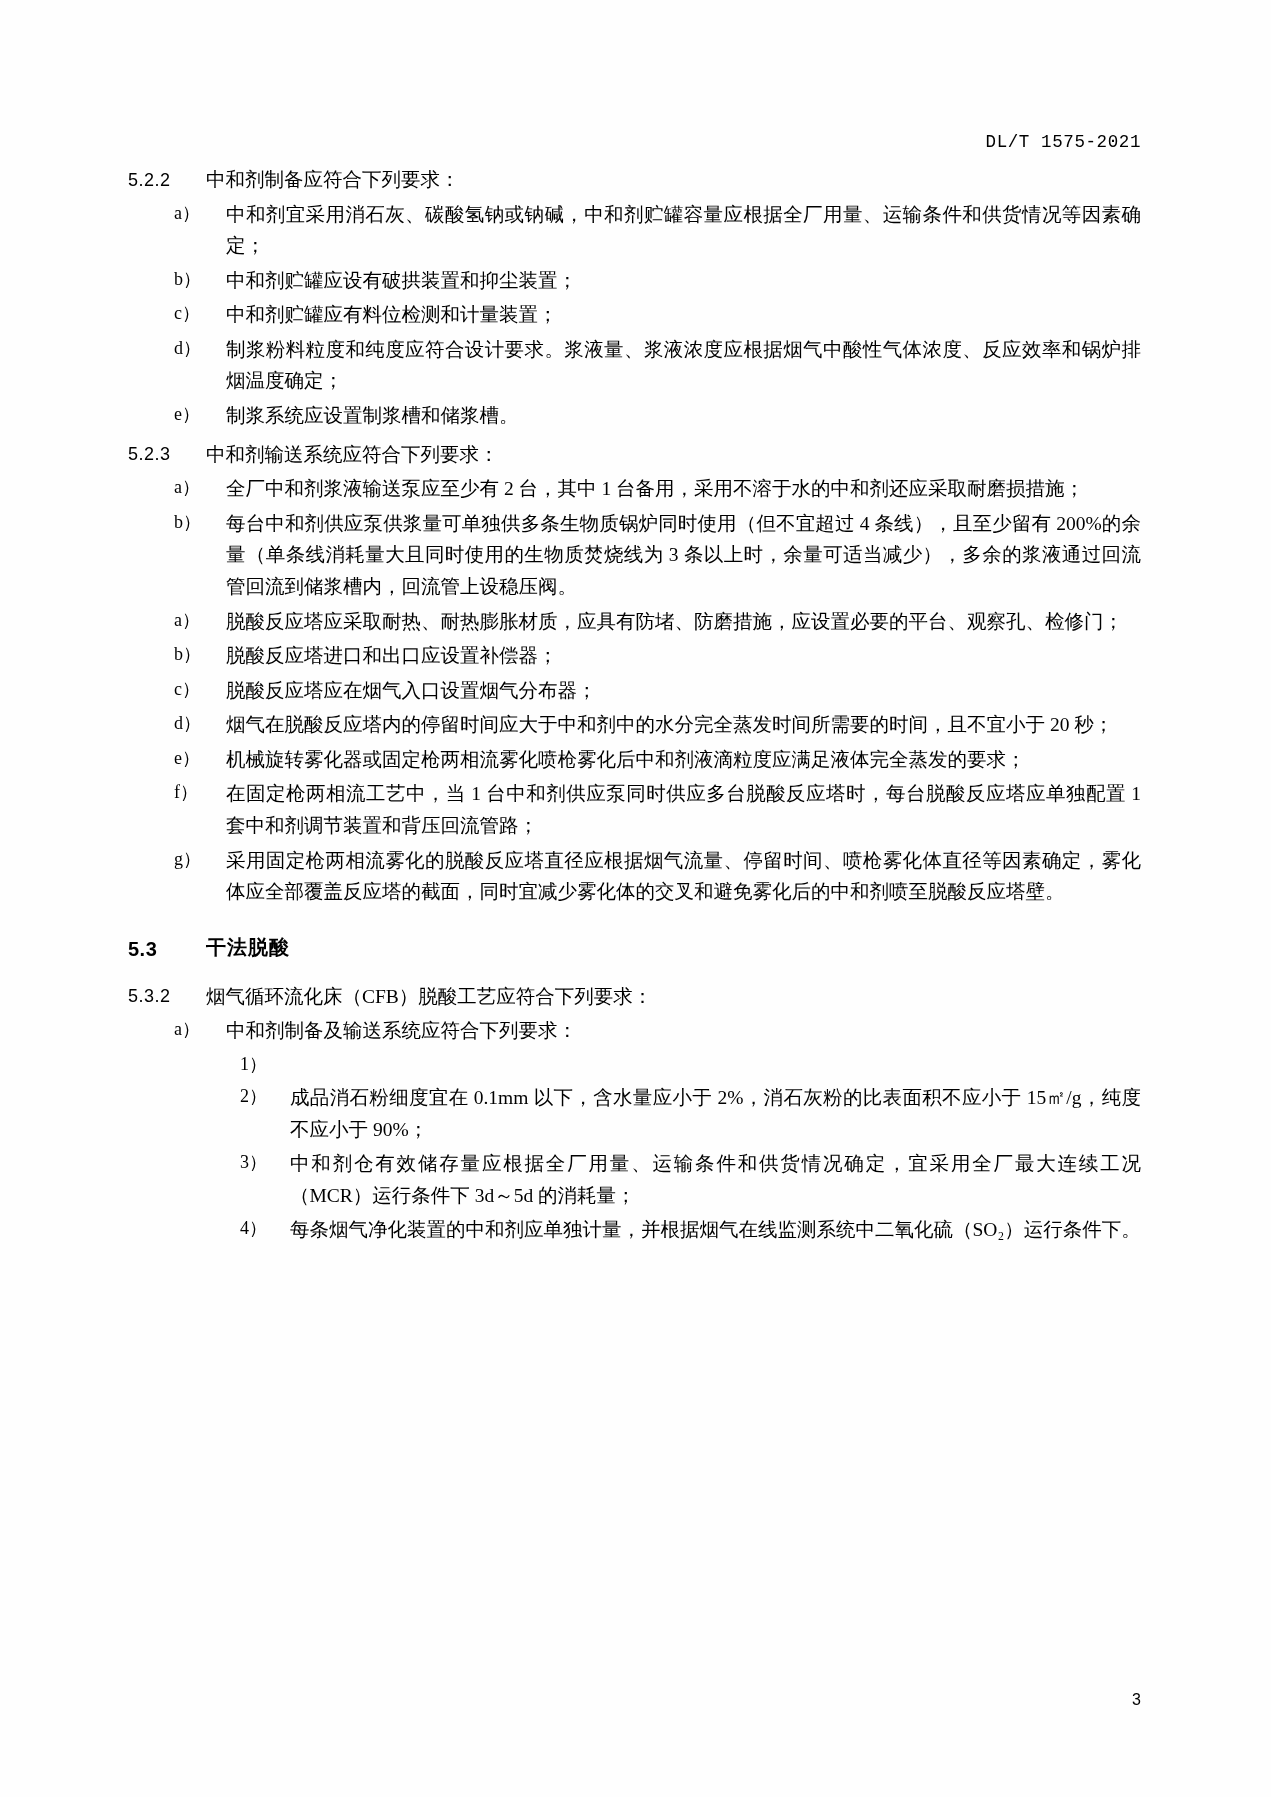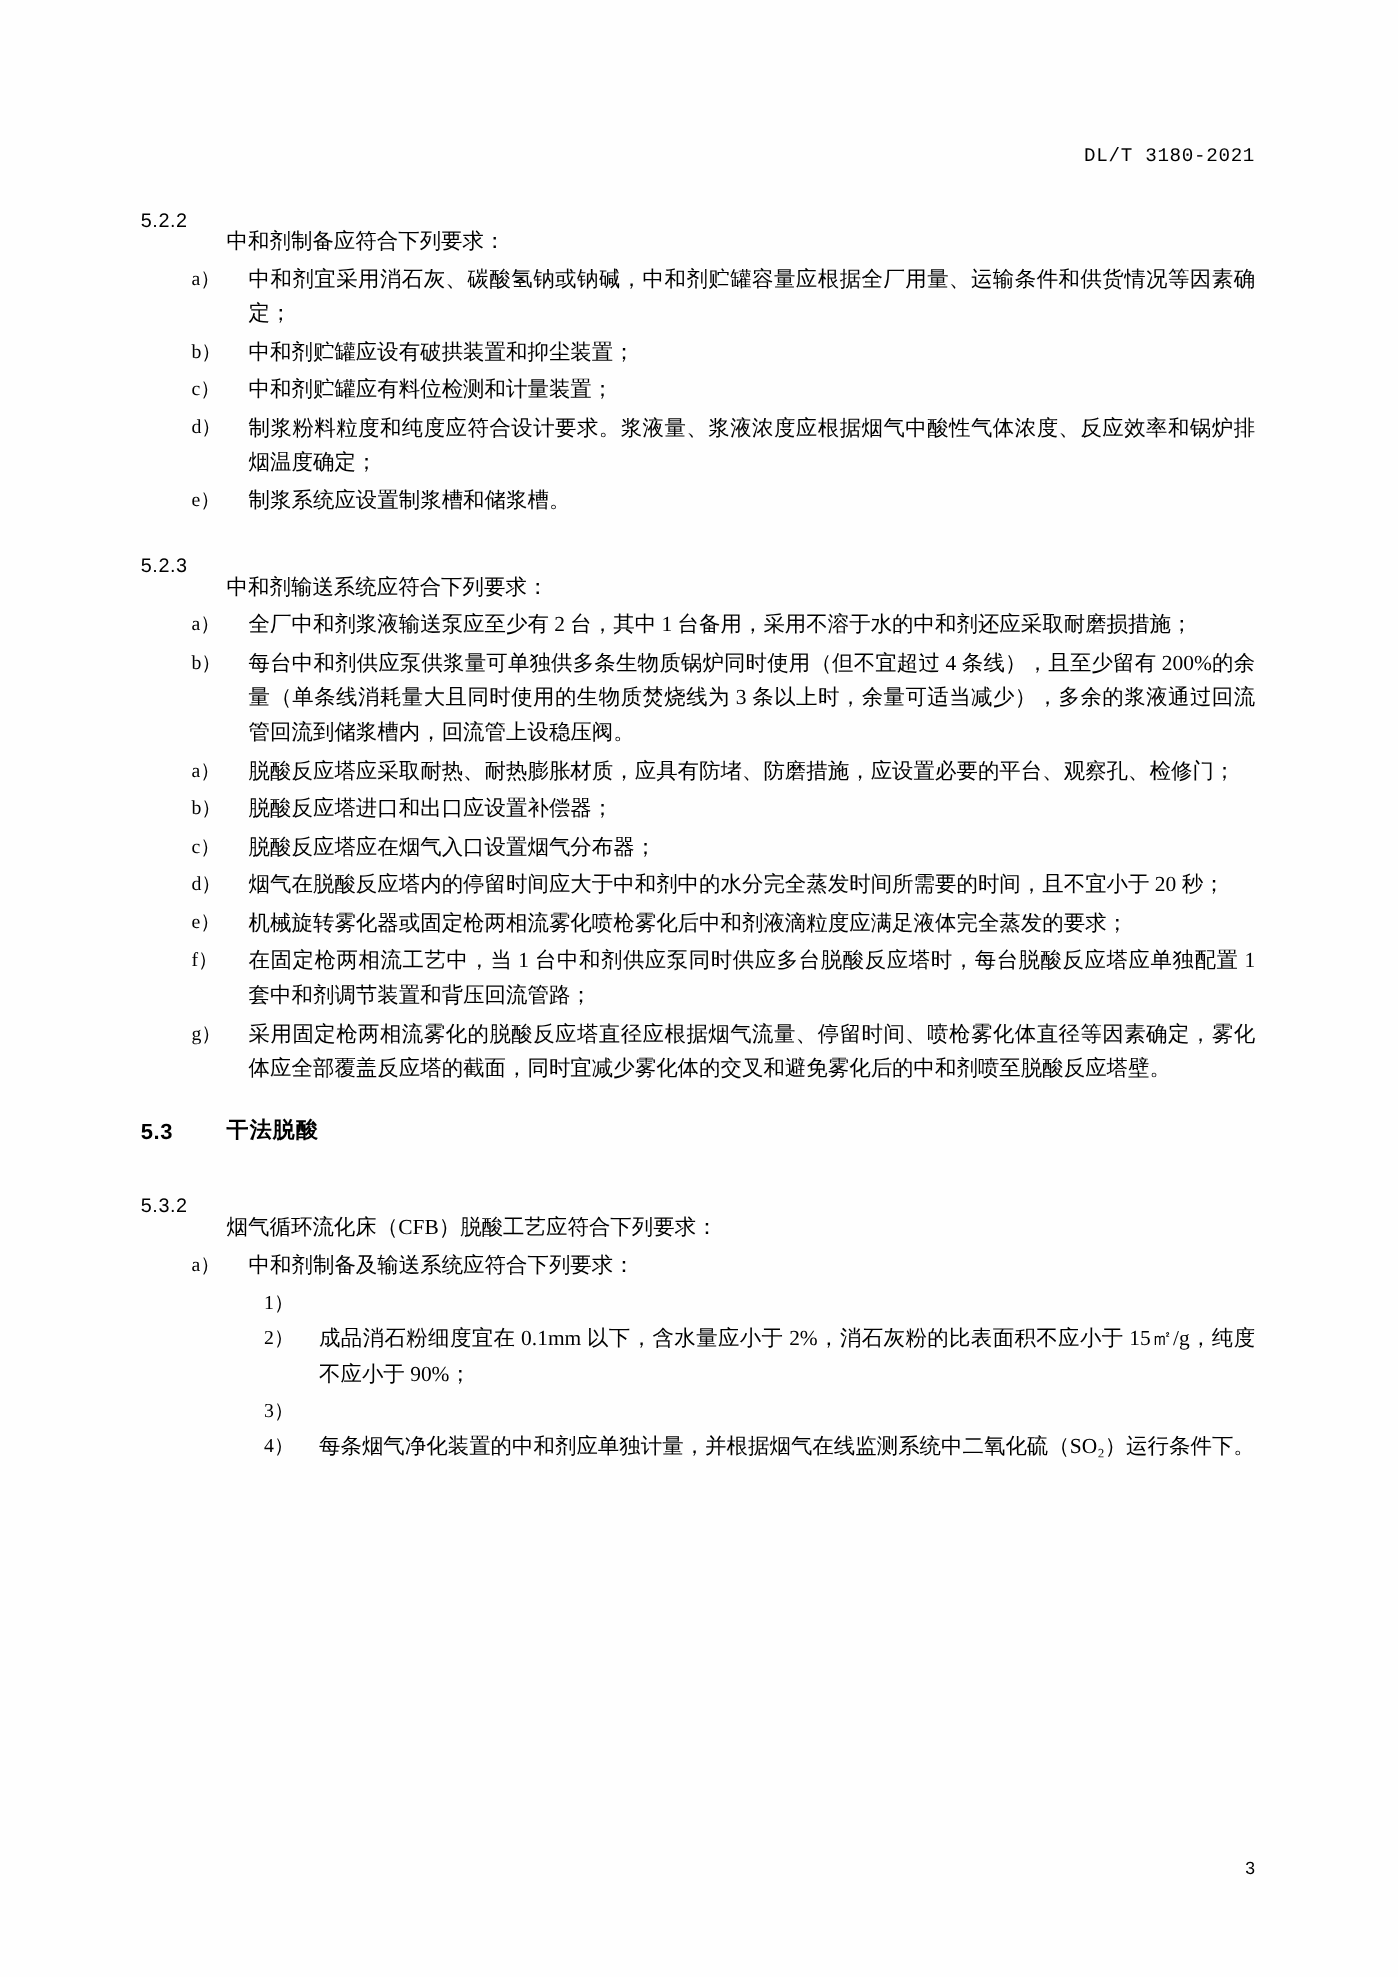--- a/index.html
+++ b/index.html
@@ -51,21 +51,20 @@
     flex: 0 0 auto;
     width: 78px;
     font-family: "Liberation Sans", sans-serif;
     font-size: 18px;
     letter-spacing: 0.5px;
     padding-top: 1px;
   }
   .clause .body {
     flex: 1 1 auto;
     text-align: justify;
-    margin-top: 40px;
   }
   
   .item-a {
     display: flex;
     align-items: flex-start;
     margin-top: 3px;
     font-size: 19.5px;
     line-height: 1.62;
     padding-left: 46px;
   }
@@ -115,21 +114,21 @@
   .section-heading .body {
     flex: 1 1 auto;
     letter-spacing: 1px;
   }
 </style>
 </head>
 <body>
 
 <div class="page">
 
-  <div class="header">DL/T 3180-2021</div>
+  <div class="header">DL/T 1575-2021</div>
 
   <div class="content">
 
     <div class="clause">
       <span class="num">5.2.2</span>
       <span class="body">中和剂制备应符合下列要求：</span>
     </div>
     <div class="item-a">
       <span class="mark">a）</span>
       <span class="txt">中和剂宜采用消石灰、碳酸氢钠或钠碱，中和剂贮罐容量应根据全厂用量、运输条件和供货情况等因素确定；</span>
@@ -211,20 +210,21 @@
 
     <div class="item-1">
       <span class="mark">1）</span>
     </div>
     <div class="item-1">
       <span class="mark">2）</span>
       <span class="txt">成品消石粉细度宜在 0.1mm 以下，含水量应小于 2%，消石灰粉的比表面积不应小于 15㎡/g，纯度不应小于 90%；</span>
     </div>
     <div class="item-1">
       <span class="mark">3）</span>
+      <span class="txt">中和剂仓有效储存量应根据全厂用量、运输条件和供货情况确定，宜采用全厂最大连续工况（MCR）运行条件下 3d～5d 的消耗量；</span>
     </div>
     <div class="item-1">
       <span class="mark">4）</span>
       <span class="txt">每条烟气净化装置的中和剂应单独计量，并根据烟气在线监测系统中二氧化硫（SO₂）运行条件下。</span>
     </div>
 
   </div>
 
   <div class="footer-page">3</div>
 </div>

